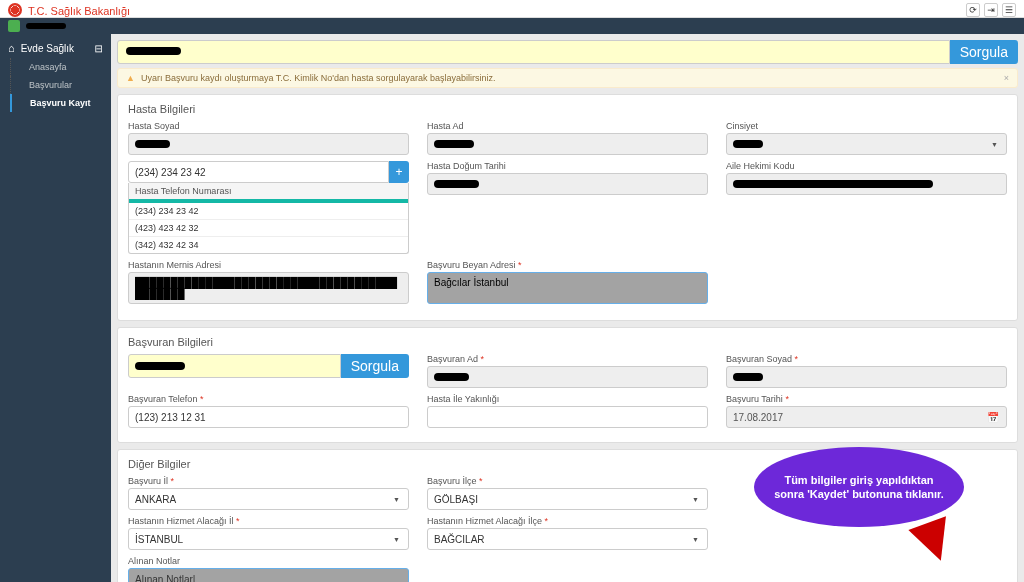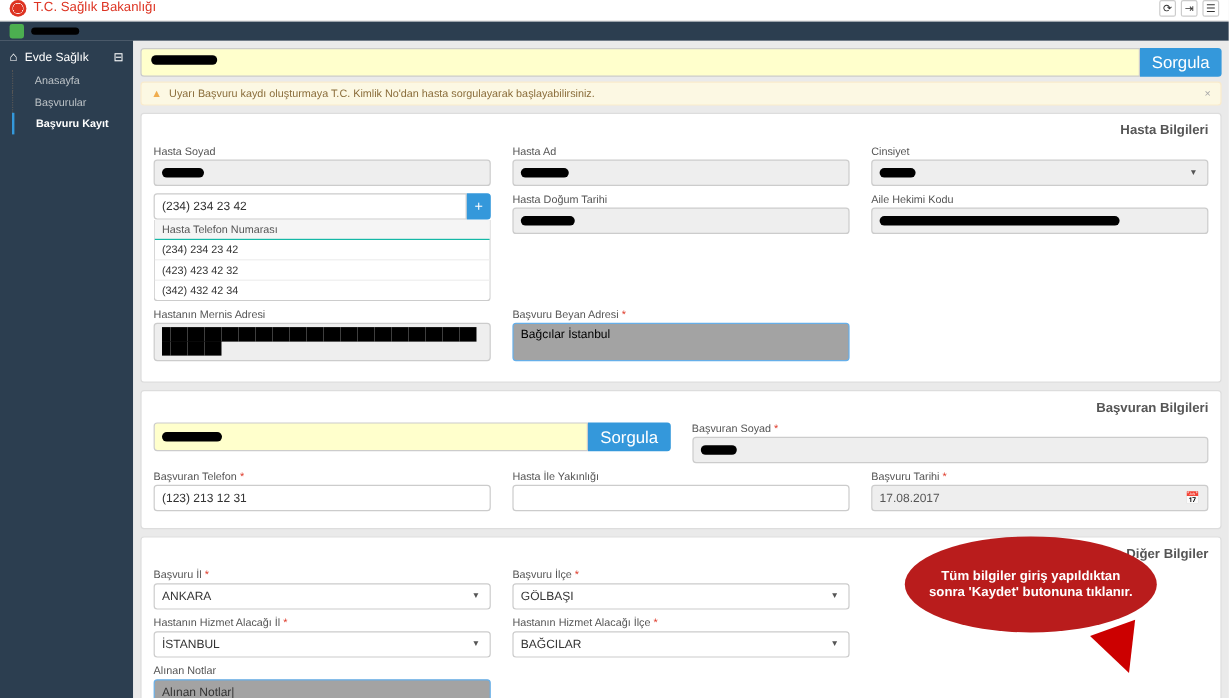--- a/index.html
+++ b/index.html
@@ -1,17 +1,17 @@
 <!DOCTYPE html>
 <html><head>
   <meta charset="utf-8">
   <style>
     * { box-sizing: border-box; margin: 0; padding: 0; font-family: Arial, sans-serif; }
     body { background: #f5f5f5; font-size: 11px; color: #333; }
-    .header { background: #fff; height: 18px; display: flex; align-items: flex-start; padding: 0 8px; border-bottom: 1px solid #ddd; }
+    .header { background: #fff; height: 18px; display: flex; align-items: flex-end; padding: 0 8px; border-bottom: 1px solid #ddd; }
     .logo-icon { width: 14px; height: 14px; background: radial-gradient(circle, #d32 40%, #fff 42%, #d32 50%); border-radius: 50%; margin-right: 6px; }
     .logo-text { color: #d32; font-size: 11px; }
     .header-right { margin-left: auto; display: flex; gap: 4px; }
     .header-btn { width: 14px; height: 14px; border: 1px solid #ccc; border-radius: 2px; display: flex; align-items: center; justify-content: center; font-size: 9px; cursor: pointer; background: #fff; }
     .topbar { background: #2c3e50; height: 16px; display: flex; align-items: center; padding: 0 8px; }
     .avatar { width: 12px; height: 12px; background: #4caf50; border-radius: 2px; margin-right: 6px; }
     .user-redact { width: 40px; height: 6px; background: #000; border-radius: 3px; }
     .layout { display: flex; }
     .sidebar { width: 111px; background: #2c3e50; min-height: 564px; color: #bdc3c7; padding-top: 4px; }
     .sidebar-header { display: flex; align-items: center; padding: 4px 8px; font-size: 10px; color: #fff; }
@@ -21,44 +21,44 @@
     .sidebar-item.active { color: #fff; font-weight: bold; border-left: 2px solid #3498db; }
     .content { flex: 1; padding: 6px; background: #eaeaea; }
     .query-row { display: flex; gap: 0; margin-bottom: 4px; }
     .query-input { flex: 1; background: #ffffcc; border: 1px solid #ccc; padding: 4px 8px; border-radius: 3px 0 0 3px; }
     .redact-bar { height: 8px; background: #000; border-radius: 4px; display: inline-block; }
     .btn-primary { background: #3498db; color: #fff; border: none; padding: 4px 10px; border-radius: 0 3px 3px 0; font-size: 14px; cursor: pointer; }
     .alert { background: #fcf8e3; border: 1px solid #faebcc; padding: 4px 8px; border-radius: 3px; font-size: 9px; color: #8a6d3b; display: flex; align-items: center; margin-bottom: 6px; }
     .alert-icon { margin-right: 6px; color: #f0ad4e; }
     .alert-close { margin-left: auto; cursor: pointer; color: #aaa; }
     .panel { background: #fff; border: 1px solid #ddd; border-radius: 3px; margin-bottom: 6px; padding: 8px 10px; }
-    .panel-title { font-size: 11px; color: #555; font-weight: bold; margin-bottom: 6px; text-align: right; }
+    .panel-title { font-size: 11px; color: #555; font-weight: normal; margin-bottom: 6px; }
     .row { display: flex; gap: 18px; margin-bottom: 6px; }
     .col { flex: 1; }
     .label { font-size: 9px; color: #555; margin-bottom: 2px; display: block; }
     .required { color: #d32; }
     .input { width: 100%; border: 1px solid #ccc; border-radius: 3px; padding: 4px 6px; font-size: 10px; background: #fff; min-height: 22px; display: flex; align-items: center; }
     .input-readonly { background: #eee; color: #555; }
     .select { position: relative; }
     .select::after { content: '▼'; position: absolute; right: 8px; top: 50%; transform: translateY(-50%); font-size: 7px; color: #555; }
     .highlight { background: #ffffcc; }
     .phone-group { display: flex; }
     .phone-input { flex: 1; border-radius: 3px 0 0 3px; }
     .phone-add { width: 20px; background: #3498db; color: #fff; border: none; border-radius: 0 3px 3px 0; cursor: pointer; font-size: 12px; }
     .phone-list { border: 1px solid #ccc; border-top: none; border-radius: 0 0 3px 3px; }
-    .phone-list-header { background: #f5f5f5; padding: 3px 6px; font-size: 9px; color: #555; border-bottom: 1px solid #14b8a6; }
+    .phone-list-header { background: #f5f5f5; padding: 3px 6px; font-size: 9px; color: #555; border-bottom: 4px solid #14b8a6; }
     .phone-item { padding: 3px 6px; font-size: 9px; border-bottom: 1px solid #eee; }
     .phone-item:last-child { border: none; }
     .textarea { width: 100%; border: 1px solid #ccc; border-radius: 3px; padding: 4px 6px; font-size: 10px; min-height: 28px; resize: none; background: #eee; }
     .textarea-editable { background: #a3a3a3; border-color: #66afe9; }
     .basvuran-query { display: flex; margin-bottom: 6px; }
     .date-input { position: relative; }
     .date-icon { position: absolute; right: 6px; top: 50%; transform: translateY(-50%); font-size: 10px; color: #555; }
     .callout { position: absolute; right: 60px; bottom: 40px; width: 210px; height: 95px; }
-    .callout-bubble { width: 210px; height: 80px; background: #b91c1c; border-radius: 50%; color: #fff; display: flex; align-items: center; justify-content: center; text-align: center; padding: 10px 18px; font-size: 11px; font-weight: bold; line-height: 1.3; }
+    .callout-bubble { width: 210px; height: 80px; background: #6d28d9; border-radius: 50%; color: #fff; display: flex; align-items: center; justify-content: center; text-align: center; padding: 10px 18px; font-size: 11px; font-weight: bold; line-height: 1.3; }
     .callout-tail { width: 0; height: 0; border-left: 20px solid transparent; border-right: 20px solid transparent; border-top: 40px solid #c00; position: absolute; right: 10px; bottom: -20px; transform: rotate(-20deg); }
     .page-wrapper { position: relative; width: 1024px; height: 582px; overflow: hidden; }
   </style>
 </head>
 <body>
 
 <div class="page-wrapper">
 
 <div class="header">
   <div class="logo-icon"></div>
@@ -171,20 +171,26 @@
       <div class="row">
         <div class="col">
           <div class="basvuran-query">
             <div class="input highlight" style="border-radius:3px 0 0 3px;">
                   <span class="redact-bar" style="width:50px;"></span>
                 </div>
             <button class="btn-primary">Sorgula</button>
           </div>
         </div>
         <div class="col">
+          <span class="label"><span>Başvuran Ad</span> <span class="required">*</span></span>
+          <div class="input input-readonly">
+                <span class="redact-bar" style="width:35px;"></span>
+              </div>
+        </div>
+        <div class="col">
           <span class="label"><span>Başvuran Soyad</span> <span class="required">*</span></span>
           <div class="input input-readonly">
                 <span class="redact-bar" style="width:30px;"></span>
               </div>
         </div>
       </div>
       <div class="row">
         <div class="col">
           <span class="label"><span>Başvuran Telefon</span> <span class="required">*</span></span>
           <div class="input">(123) 213 12 31</div>

